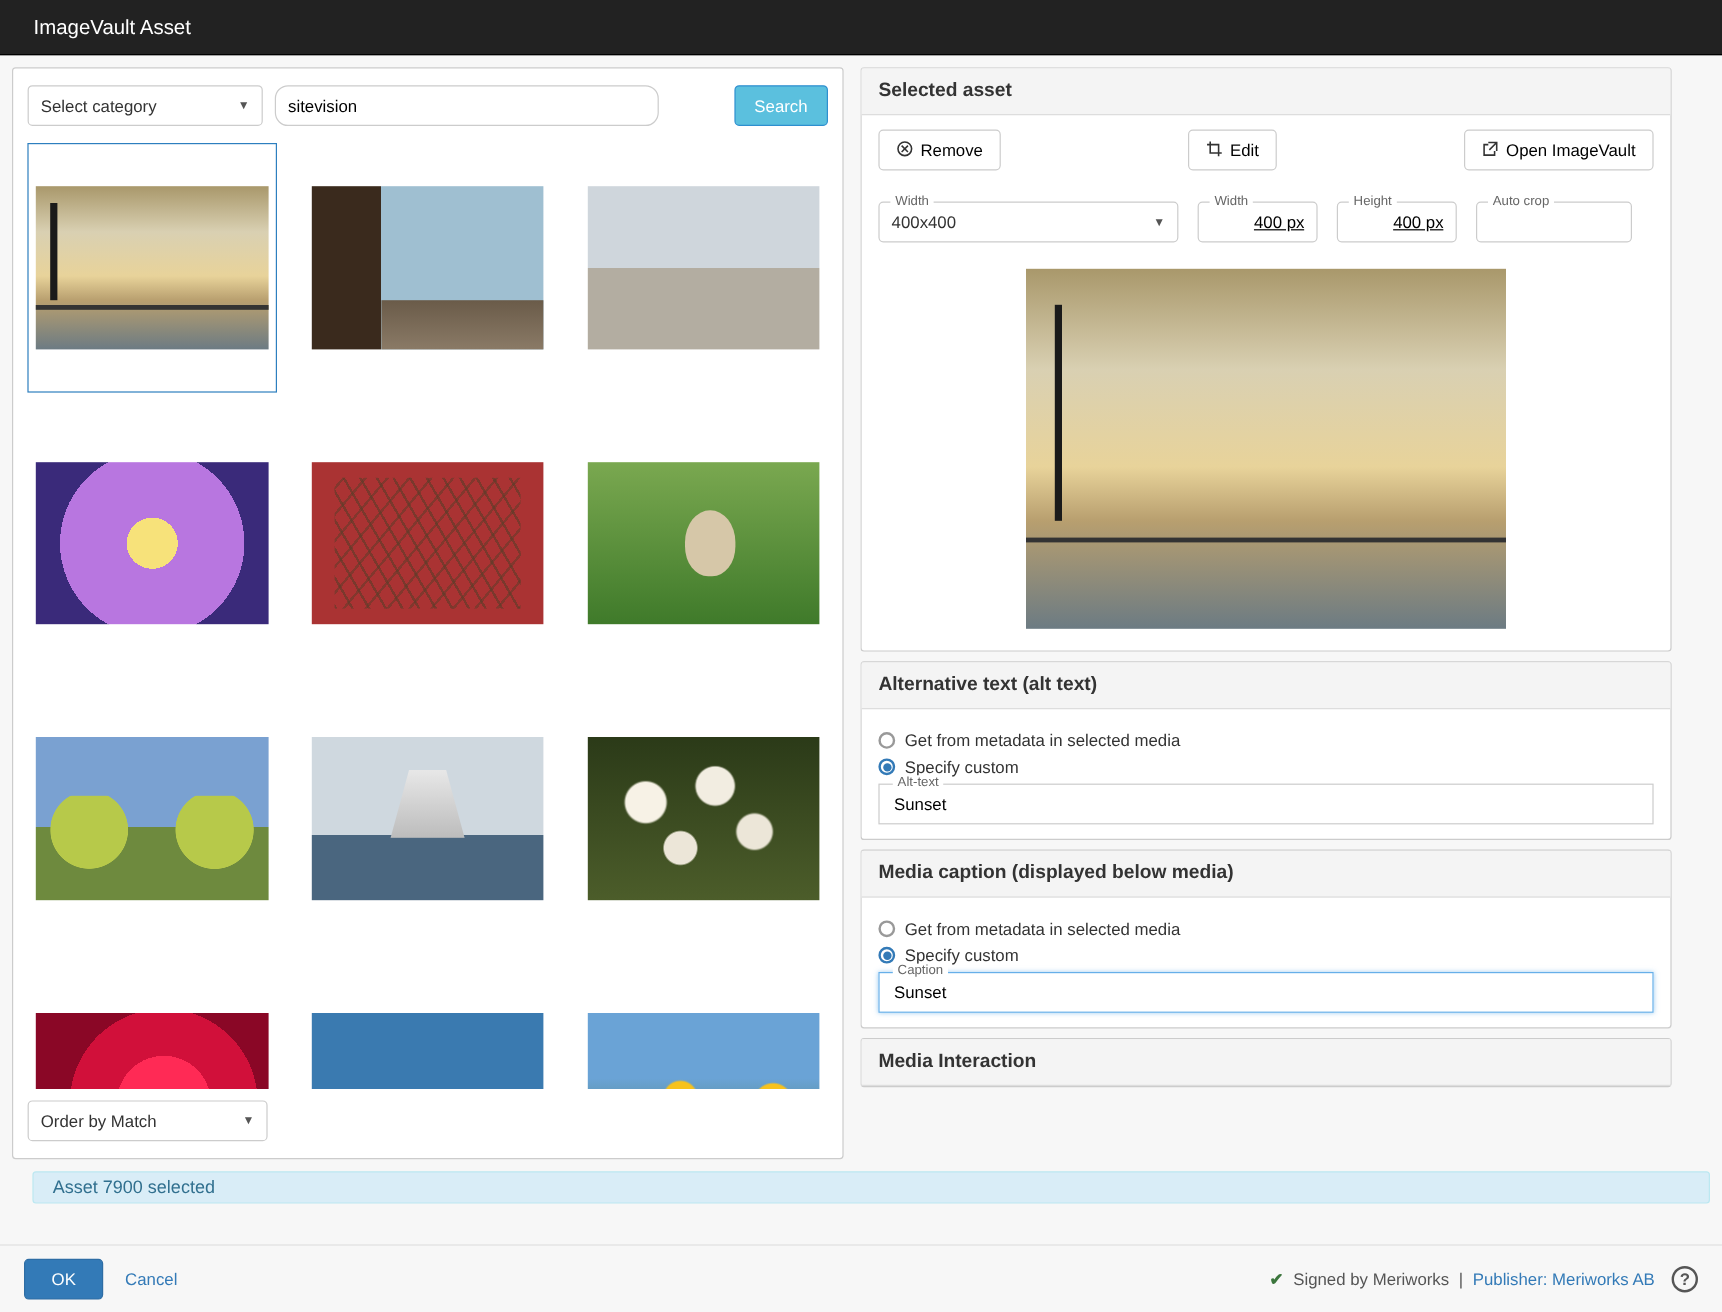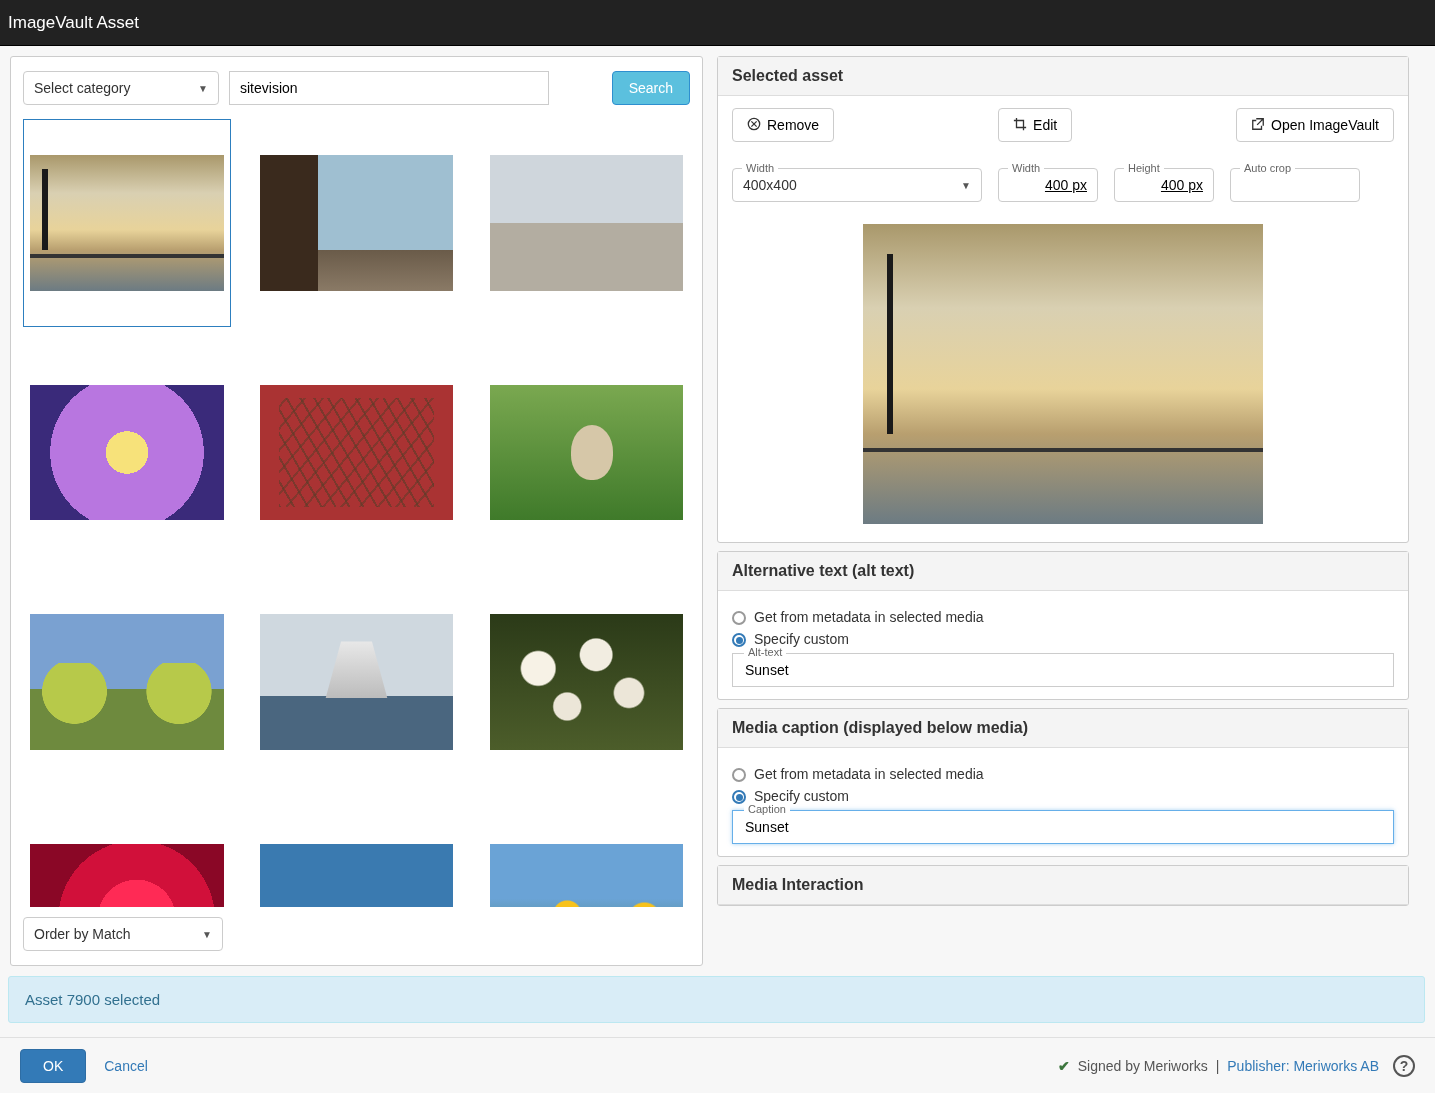--- a/index.html
+++ b/index.html
@@ -1,33 +1,33 @@
 <!DOCTYPE html>
 <html><head>
 <meta charset="utf-8">
 <style>
 * { box-sizing: border-box; margin: 0; padding: 0; }
 body { font-family: Arial, Helvetica, sans-serif; font-size: 14px; background: #f7f7f7; color: #333; width: 1435px; height: 1093px; overflow: hidden; position: relative; }
 
-.topbar { background: #222; color: #fff; height: 46px; display: flex; align-items: center; padding: 0 8px; font-size: 17px; font-weight: 500; border-bottom: 1px solid #000; }
-
-
-.main-row { display: flex; padding: 10px 10px 0 10px; gap: 14px; height: 920px; }
+.topbar { background: #222; color: #fff; height: 46px; display: flex; align-items: center; padding: 0 28px; font-size: 17px; font-weight: 500; border-bottom: 1px solid #000; }
+
+
+.main-row { display: flex; padding: 10px 26px 0 10px; gap: 14px; height: 920px; }
 
 .panel { background: #fff; border: 1px solid #ccc; border-radius: 3px; }
 .left { flex: 0 0 693px; display: flex; flex-direction: column; position: relative; }
 .right-wrap { flex: 1; display: flex; }
 .right-scroll { flex: 1; overflow-y: auto; scrollbar-gutter: stable; padding-right: 2px; }
 .right-panels { display: flex; flex-direction: column; gap: 8px; }
 
 .search-row { display: flex; gap: 10px; padding: 14px 12px; align-items: center; }
 .sel { height: 34px; border: 1px solid #ccc; border-radius: 4px; padding: 0 10px; font-size: 14px; background: #fff; position: relative; display: inline-flex; align-items: center; cursor: pointer; }
 .sel .caret { margin-left: auto; font-size: 10px; color: #555; }
 .cat-sel { width: 196px; }
-.search-input { width: 320px; height: 34px; border: 1px solid #ccc; border-radius: 0; padding: 0 10px; font-size: 14px; }
+.search-input { width: 320px; height: 34px; border: 1px solid #ccc; border-radius: 11px; padding: 0 10px; font-size: 14px; }
 .search-btn { margin-left: auto; height: 34px; padding: 0 16px; border: 1px solid #2e8fcf; background: #5bc0de; color: #fff; border-radius: 4px; font-size: 14px; cursor: pointer; }
 
 .grid-scroll { flex: 1; overflow-y: scroll; padding: 0 12px 0 12px; }
 .grid { display: grid; grid-template-columns: repeat(3, 1fr); gap: 22px; padding-bottom: 20px; }
 .thumb { width: 100%; aspect-ratio: 1 / 1; border: 1px solid transparent; display: flex; align-items: center; justify-content: center; cursor: pointer; background: #fff; }
 .thumb.selected { border: 1px solid #2d7fbf; }
 .thumb .img { width: 94%; height: 66%; }
 
 .order-row { padding: 10px 12px 14px 12px; }
 .order-sel { width: 200px; }
@@ -44,30 +44,30 @@
 .dim-label { font-size: 11px; color: #666; position: relative; top: 6px; left: 10px; background: #fff; padding: 0 4px; width: fit-content; z-index: 1; }
 .dim-input { height: 34px; border: 1px solid #ccc; border-radius: 4px; padding: 0 10px; font-size: 14px; text-align: right; }
 .dim-input.left-align { text-align: left; }
 .format-sel { width: 250px; }
 .wh { width: 100px; text-decoration: underline; }
 .auto { width: 130px; background: #fff; }
 
 .preview { display: flex; justify-content: center; padding: 8px 0 6px 0; }
 .preview-img { width: 400px; height: 300px; }
 
-.radio-row { display: flex; align-items: flex-end; gap: 8px; margin: 6px 0; cursor: pointer; }
+.radio-row { display: flex; align-items: center; gap: 8px; margin: 6px 0; cursor: pointer; }
 .radio { width: 14px; height: 14px; border-radius: 50%; border: 2px solid #999; display: inline-flex; align-items: center; justify-content: center; }
 .radio.on { border-color: #337ab7; }
 .radio.on::after { content: ''; width: 7px; height: 7px; background: #337ab7; border-radius: 50%; }
 .field-wrap { position: relative; margin-top: 4px; text-decoration: underline; }
 .tiny-label { font-size: 11px; color: #666; position: absolute; left: 12px; top: -7px; background: #fff; padding: 0 4px; }
 .field { width: 100%; height: 34px; border: 1px solid #ccc; border-radius: 0; padding: 0 12px; font-size: 14px; }
 .field.focused { border-color: #66afe9; box-shadow: 0 0 4px rgba(102,175,233,0.6); }
 
-.status-bar { margin: 10px 10px 0 8px; background: #d9edf7; border: 1px solid #bce8f1; color: #31708f; border-radius: 3px; padding: 14px 16px; font-size: 15px; }
+.status-bar { margin: 10px 10px 0 27px; background: #d9edf7; border: 1px solid #bce8f1; color: #31708f; border-radius: 3px; padding: 4px 16px; font-size: 15px; }
 
 .footer { position: absolute; left: 0; right: 0; bottom: 0; height: 56px; background: #f7f7f7; border-top: 1px solid #e0e0e0; display: flex; align-items: center; padding: 0 20px; }
 .ok-btn { height: 34px; padding: 0 22px; background: #337ab7; border: 1px solid #2e6da4; color: #fff; border-radius: 4px; font-size: 14px; cursor: pointer; margin-right: 18px; }
 .cancel-link { color: #337ab7; cursor: pointer; font-size: 14px; }
 .footer-right { margin-left: auto; display: flex; align-items: center; gap: 8px; font-size: 14px; color: #555; }
 .check { color: #3c763d; font-weight: bold; }
 .pub-link { color: #337ab7; cursor: pointer; }
 .help { width: 22px; height: 22px; border: 2px solid #555; border-radius: 50%; display: inline-flex; align-items: center; justify-content: center; font-weight: bold; font-size: 14px; cursor: pointer; margin-left: 6px; }
 
 

